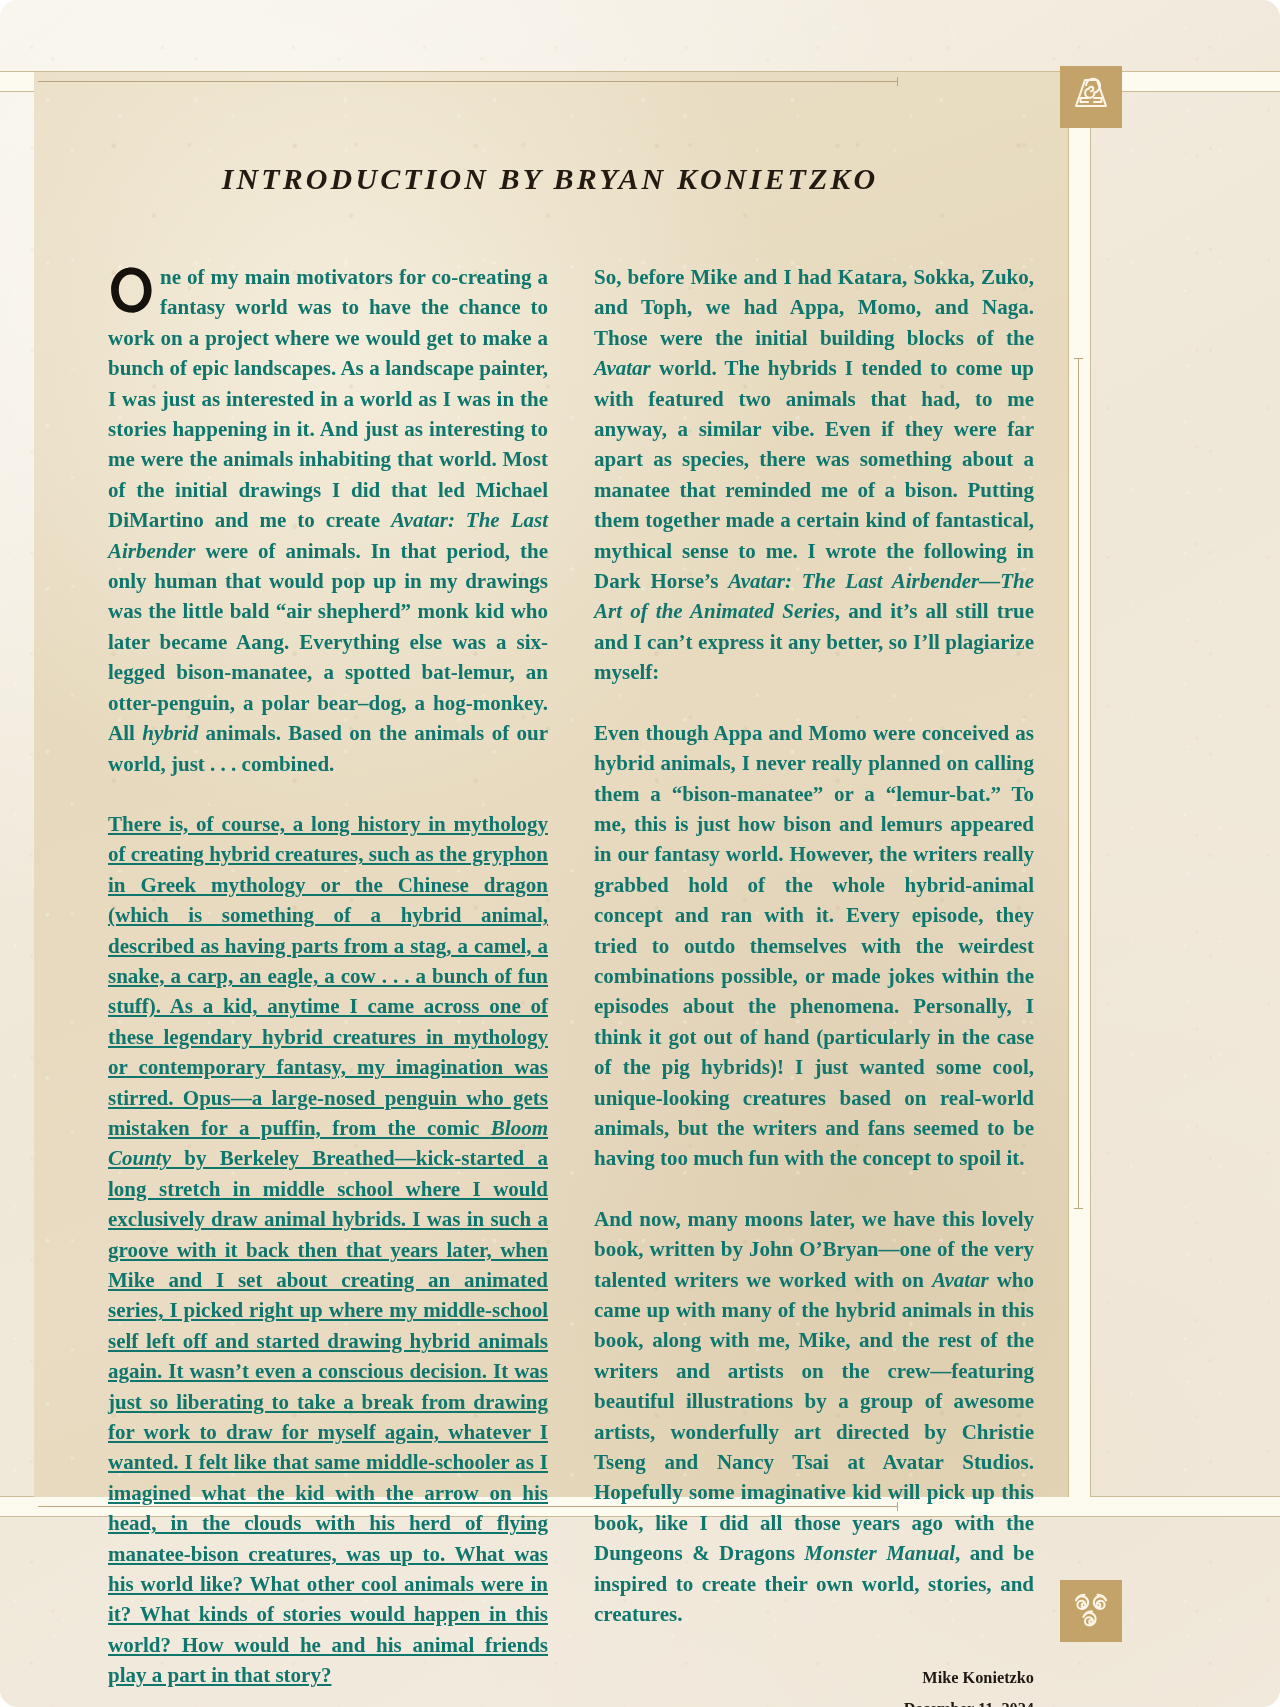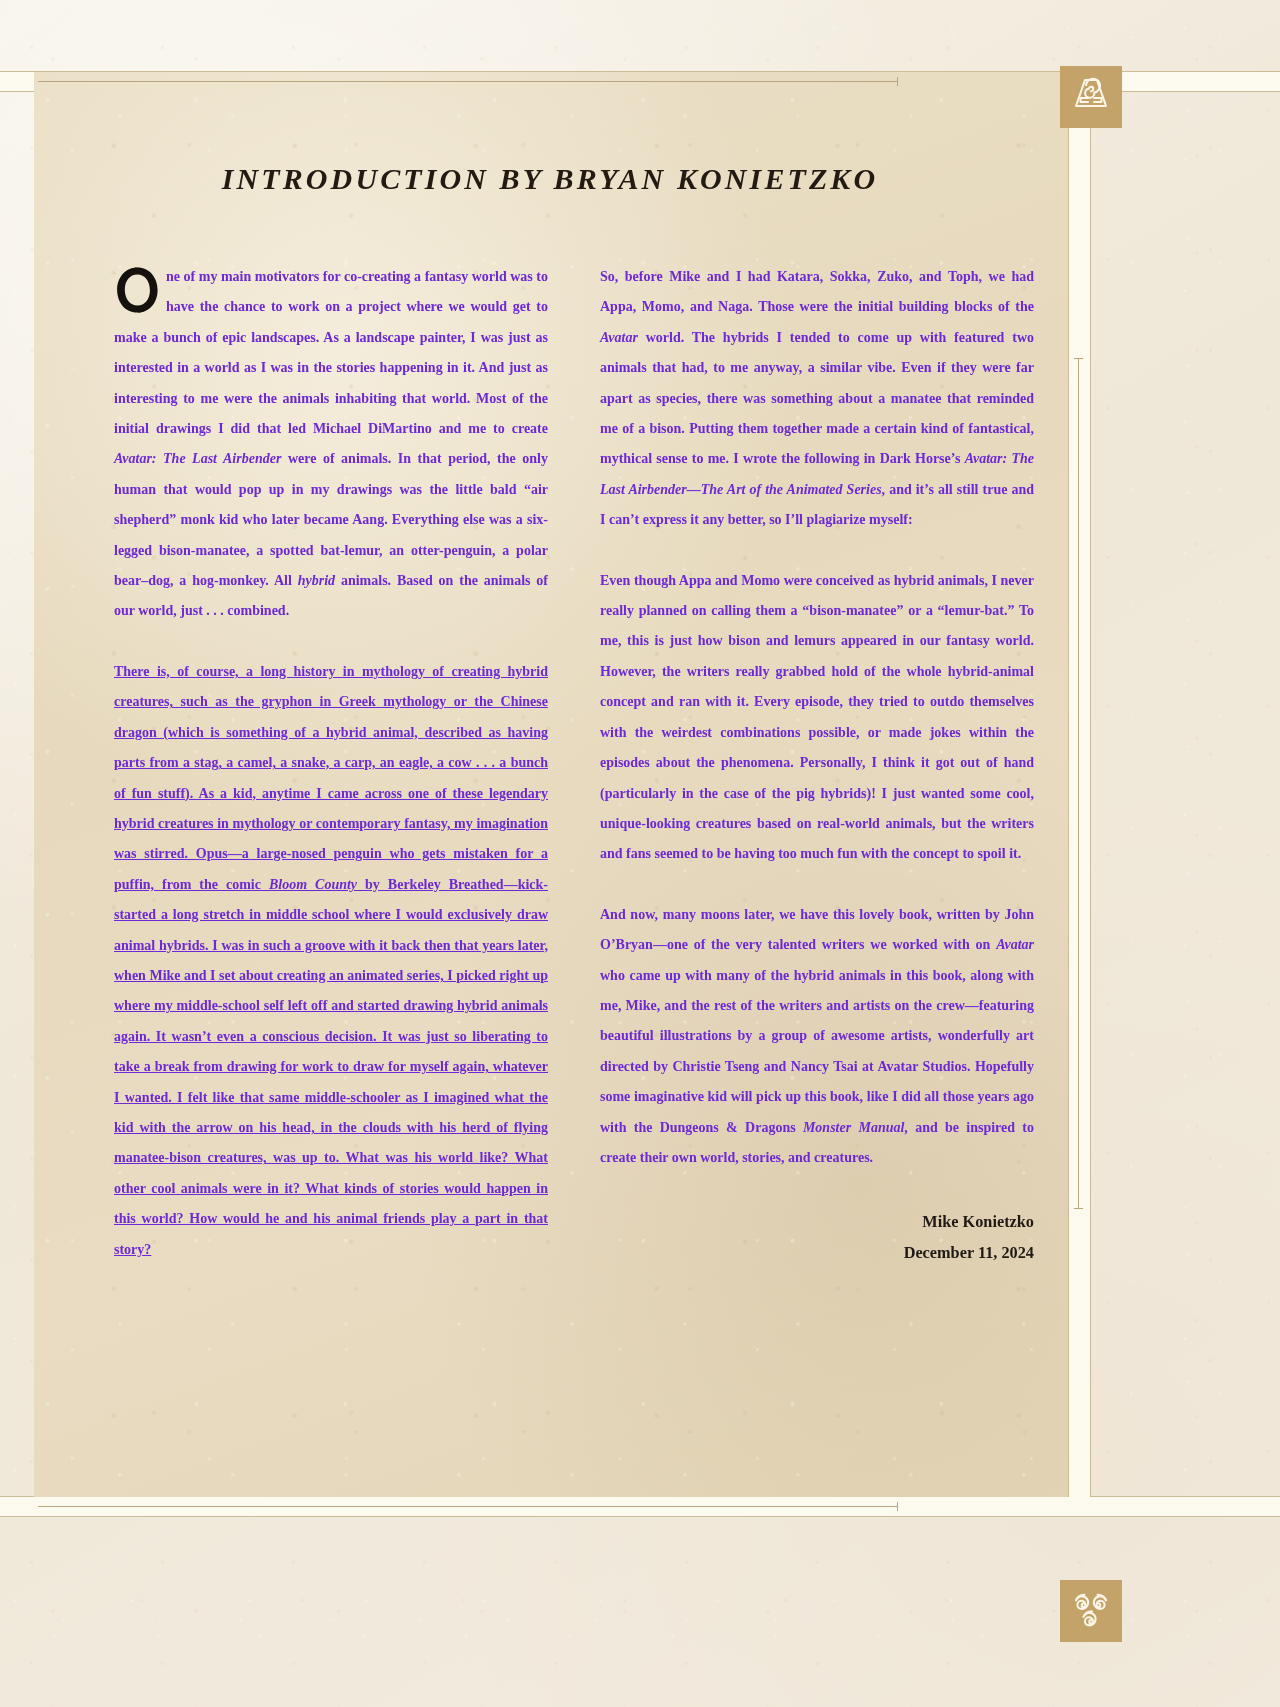--- a/index.html
+++ b/index.html
@@ -8,20 +8,21 @@
     background: #ffffff;
   }
 
   .page {
     position: relative;
     width: 1280px;
     height: 1707px;
     overflow: hidden;
     background: #f3ece0;
     font-family: "Liberation Serif", "DejaVu Serif", serif;
+    border-radius: 18px;
   }
 
   
   .paper-outer {
     position: absolute;
     inset: 0;
     background:
       radial-gradient(ellipse 90% 70% at 20% 15%, rgba(255,255,255,0.55), rgba(255,255,255,0) 60%),
       radial-gradient(ellipse 80% 60% at 85% 85%, rgba(236,226,208,0.6), rgba(255,255,255,0) 65%),
       linear-gradient(150deg, #f7f2e8 0%, #efe7d7 45%, #f3ece0 100%);
@@ -150,26 +151,26 @@
     top: 262px;
     width: 930px;
     display: flex;
     gap: 42px;
   }
   .col {
     width: 444px;
   }
 
   p.body {
-    margin: 0 0 30px 10px;
+    margin: 0 0 30px 4px;
     font-family: "Liberation Serif", "DejaVu Serif", serif;
     font-weight: 700;
-    font-size: 14px;
+    font-size: 21px;
     line-height: 30.4px;
-    color: #6d28d9;
+    color: #0f766e;
     text-align: justify;
     text-justify: inter-word;
     hyphens: none;
   }
   p.body:last-child { margin-bottom: 0; text-decoration: underline; }
 
   p.quote {
   }
 
   

